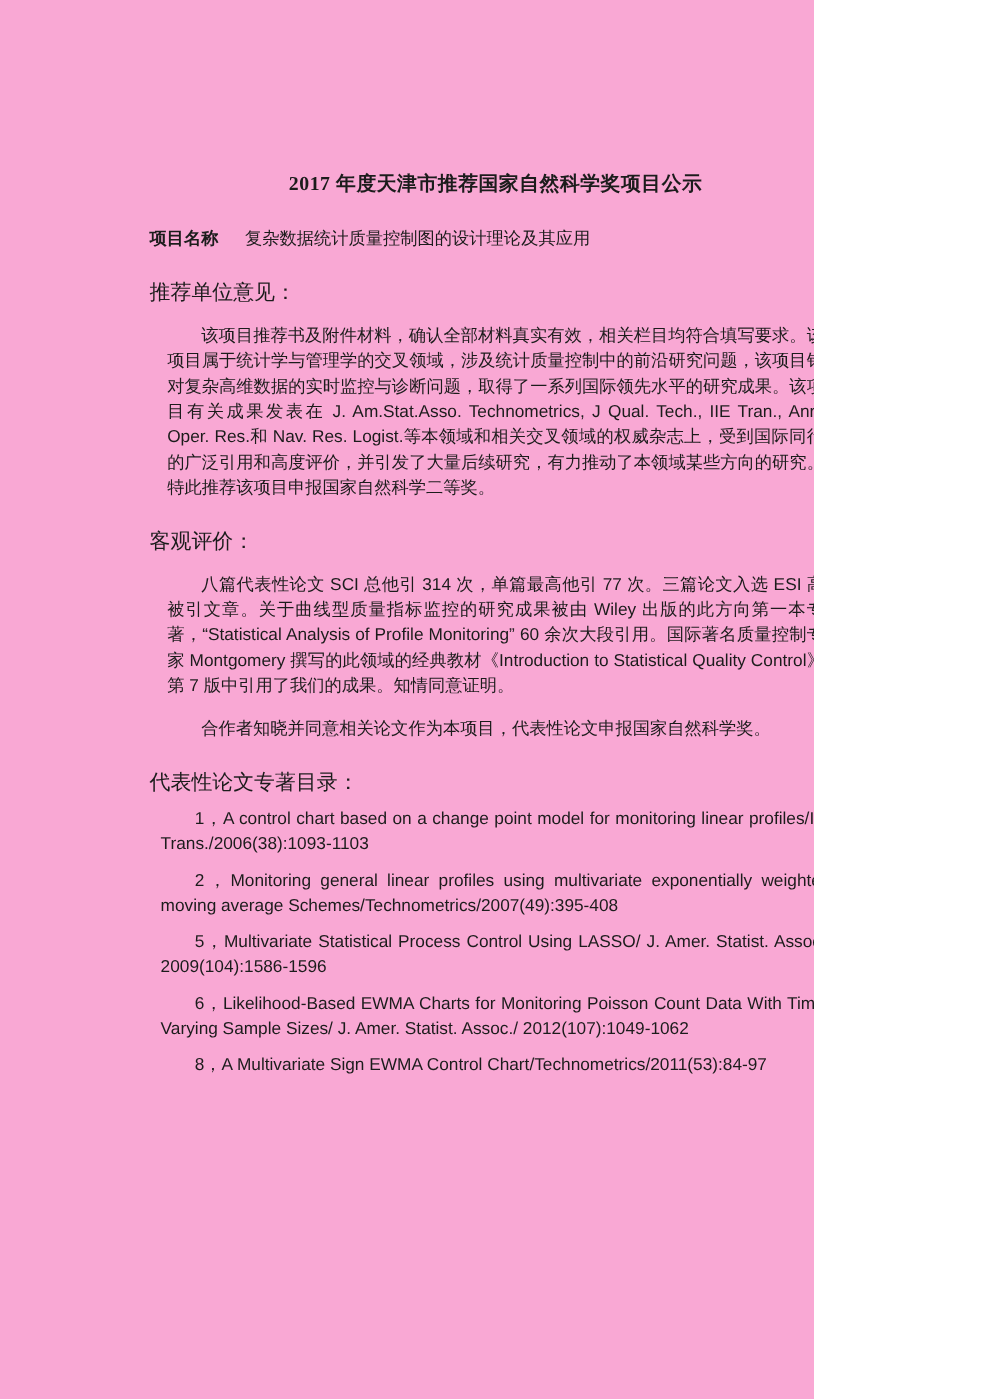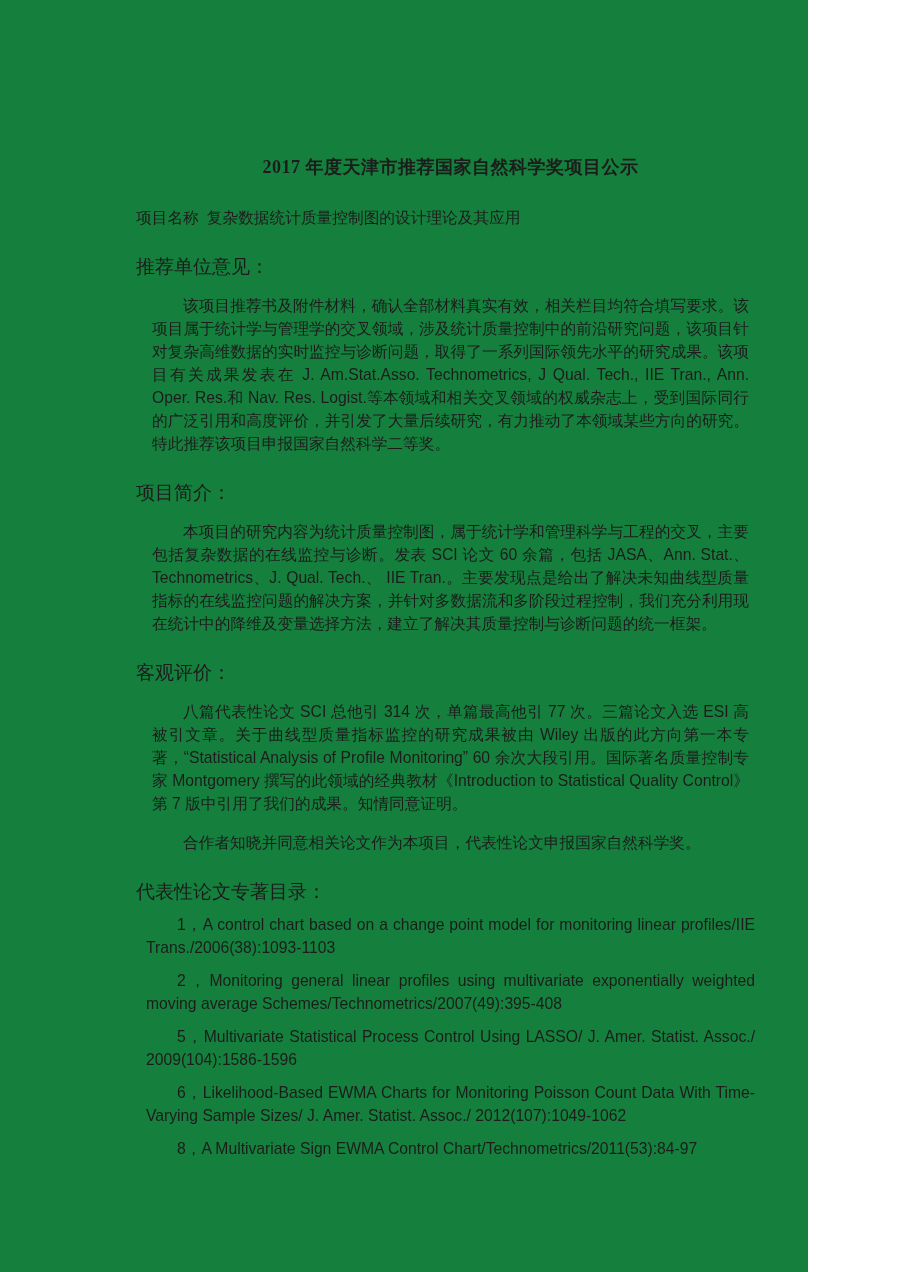--- a/index.html
+++ b/index.html
@@ -2,23 +2,23 @@
 <html><head>
 <meta charset="utf-8">
 <style>
   html, body {
     margin: 0;
     padding: 0;
     background: #ffffff;
   }
   .page {
     position: relative;
-    width: 808px;
+    width: 740px;
     height: 1272px;
-    background: #15803d;
+    background: #f9a8d4;
     overflow: hidden;
     font-family: "Liberation Sans", sans-serif;
     color: #1c1c1c;
   }
   .content {
     position: absolute;
     left: 136px;
     top: 0;
     width: 629px;
   }
@@ -31,21 +31,22 @@
     text-align: center;
     letter-spacing: 0.5px;
     white-space: nowrap;
   }
   .project-name-row {
     margin-top: 26px;
     font-size: 15.7px;
     line-height: 23px;
   }
   .project-name-row .label {
-    margin-right: 8px;
+    margin-right: 24px;
+    font-weight: bold;
   }
   .doc-section {
     margin-top: 26px;
   }
   .sec-heading {
     font-size: 19px;
     line-height: 23px;
   }
   .para {
     margin: 16px;
@@ -74,24 +75,20 @@
 
     <div class="project-name-row">
       <span class="label">项目名称</span><span>复杂数据统计质量控制图的设计理论及其应用</span>
     </div>
 
     <div class="doc-section">
       <div class="sec-heading">推荐单位意见：</div>
       <p class="para">该项目推荐书及附件材料，确认全部材料真实有效，相关栏目均符合填写要求。该项目属于统计学与管理学的交叉领域，涉及统计质量控制中的前沿研究问题，该项目针对复杂高维数据的实时监控与诊断问题，取得了一系列国际领先水平的研究成果。该项目有关成果发表在 J. Am.Stat.Asso. Technometrics, J Qual. Tech., IIE Tran., Ann. Oper. Res.和 Nav. Res. Logist.等本领域和相关交叉领域的权威杂志上，受到国际同行的广泛引用和高度评价，并引发了大量后续研究，有力推动了本领域某些方向的研究。特此推荐该项目申报国家自然科学二等奖。</p>
     </div>
 
-    <div class="doc-section">
-      <div class="sec-heading">项目简介：</div>
-      <p class="para">本项目的研究内容为统计质量控制图，属于统计学和管理科学与工程的交叉，主要包括复杂数据的在线监控与诊断。发表 SCI 论文 60 余篇，包括 JASA、Ann. Stat.、Technometrics、J. Qual. Tech.、 IIE Tran.。主要发现点是给出了解决未知曲线型质量指标的在线监控问题的解决方案，并针对多数据流和多阶段过程控制，我们充分利用现在统计中的降维及变量选择方法，建立了解决其质量控制与诊断问题的统一框架。</p>
-    </div>
 
     <div class="doc-section">
       <div class="sec-heading">客观评价：</div>
       <p class="para">八篇代表性论文 SCI 总他引 314 次，单篇最高他引 77 次。三篇论文入选 ESI 高被引文章。关于曲线型质量指标监控的研究成果被由 Wiley 出版的此方向第一本专著，“Statistical Analysis of Profile Monitoring” 60 余次大段引用。国际著名质量控制专家 Montgomery 撰写的此领域的经典教材《Introduction to Statistical Quality Control》第 7 版中引用了我们的成果。知情同意证明。</p>
       <p class="para">合作者知晓并同意相关论文作为本项目，代表性论文申报国家自然科学奖。</p>
     </div>
 
     <div class="doc-section">
       <div class="sec-heading">代表性论文专著目录：</div>
       <p class="paper-item">1，A control chart based on a change point model for monitoring linear profiles/IIE Trans./2006(38):1093-1103</p>

